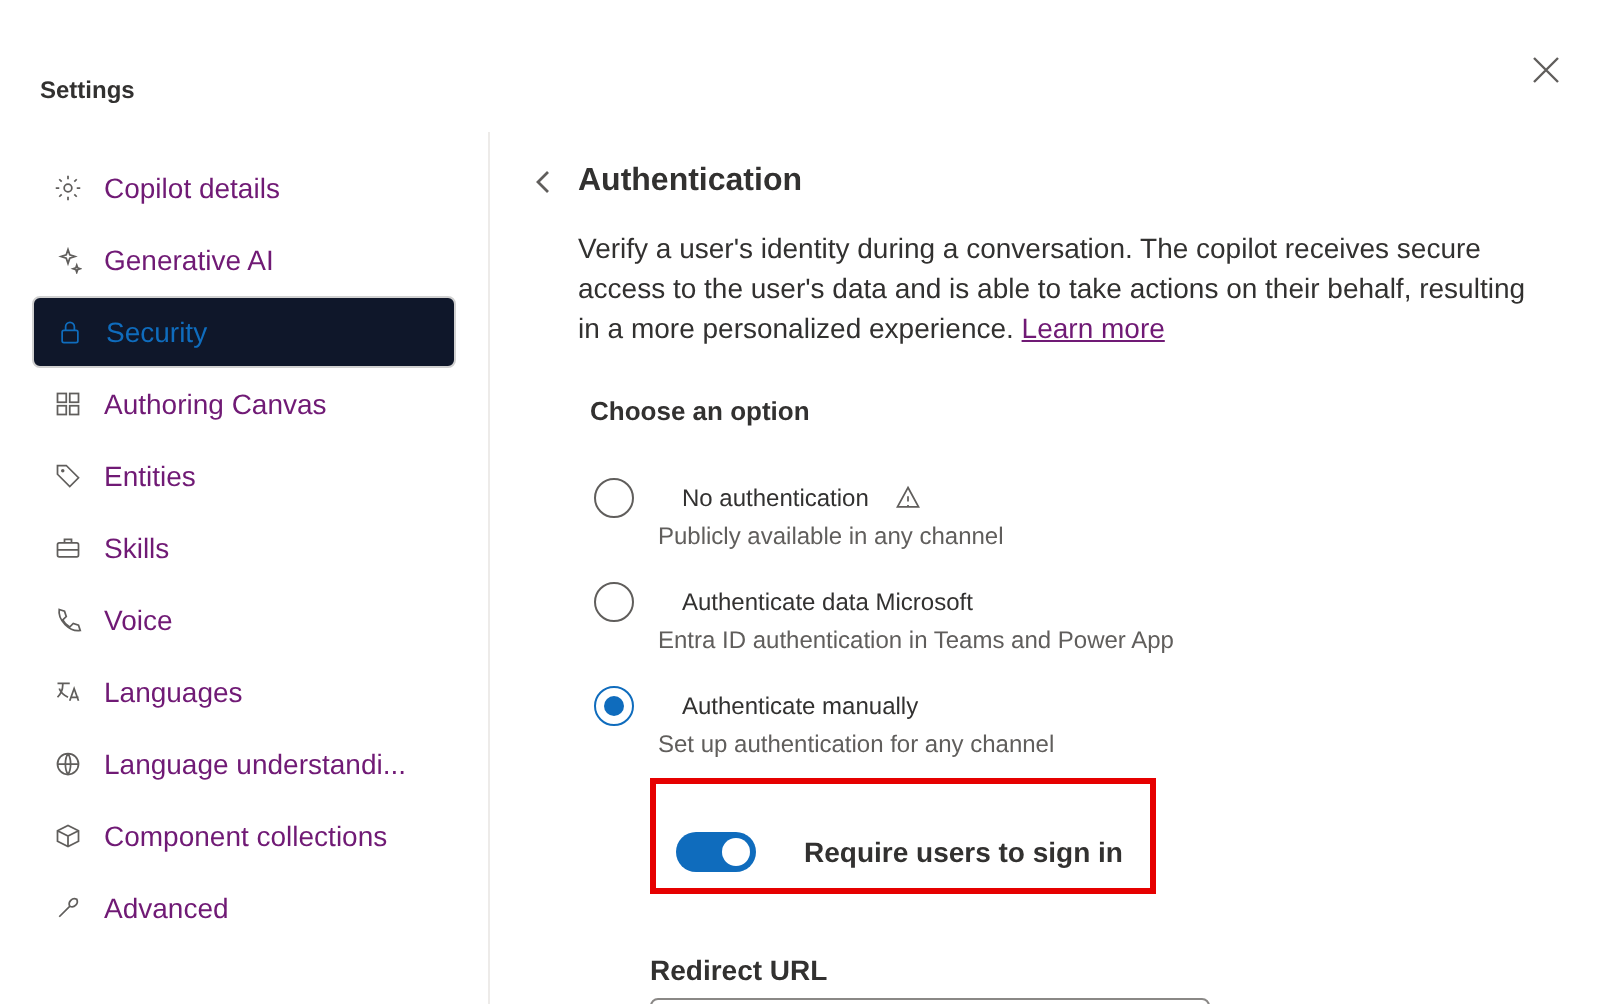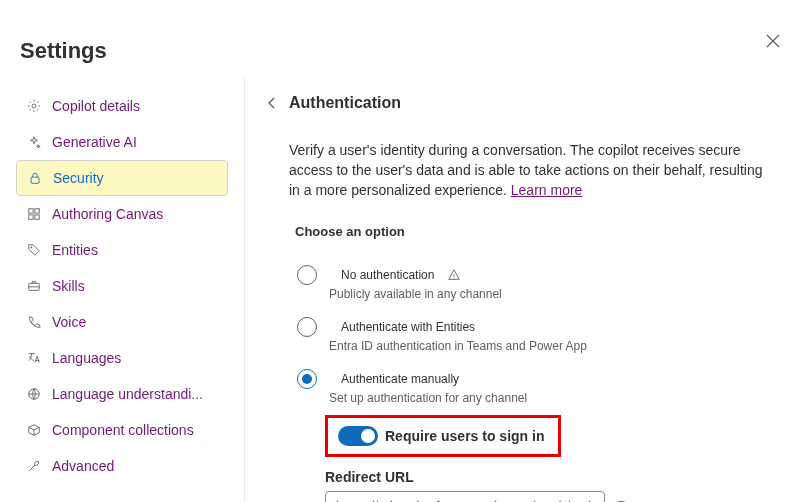--- a/index.html
+++ b/index.html
@@ -13,21 +13,21 @@
     overflow: hidden;
     position: relative;
   }
   .header {
     display: flex;
     justify-content: space-between;
     align-items: center;
     padding: 18px 20px 14px 20px;
   }
   .header h1 {
-    font-size: 22px;
+    font-size: 12px;
     font-weight: 600;
     margin-top: 20px;
   }
   .close-btn {
     width: 24px;
     height: 24px;
     display: flex;
     align-items: center;
     justify-content: center;
     cursor: pointer;
@@ -49,21 +49,21 @@
     height: 36px;
     padding: 0 10px;
     border-radius: 4px;
     cursor: pointer;
     color: #701a75;
     white-space: nowrap;
     overflow: hidden;
     text-overflow: ellipsis;
   }
   .side-item.active {
-    background: #fef9c3;
+    background: #0f172a;
     border: 1px solid #d1d1d1;
     color: #0f6cbd;
   }
   .side-item .ico {
     width: 16px;
     height: 16px;
     display: inline-flex;
     align-items: center;
     justify-content: center;
     color: #605e5c;
@@ -74,21 +74,21 @@
 
   .main {
     flex: 1;
     padding: 16px 28px 0 18px;
     overflow-y: auto;
   }
   .section-header {
     display: flex;
     align-items: center;
     gap: 8px;
-    margin-bottom: 28px;
+    margin-bottom: 14px;
   }
   .back-chevron {
     width: 18px; height: 18px;
     display: flex; align-items: center; justify-content: center;
     cursor: pointer;
     color: #605e5c;
   }
   .section-header h2 { font-size: 16px; font-weight: 600; }
   .desc { font-size: 14px; line-height: 20px; margin-bottom: 24px; color: #323130; padding-left: 26px;}
   .desc a { color: #701a75; text-decoration: underline; cursor: pointer; }
@@ -120,25 +120,25 @@
   .radio-row .rlbl { font-size: 12px; color:#323130;margin-left:12px; }
   .radio-sub {
     font-size: 12px;
     color: #605e5c;
     padding: 2px 0 14px 40px;
   }
   .warn-ico { display:inline-flex; align-items:center; justify-content:center; width:16px;height:16px;color:#605e5c; }
 
   .highlight-box {
     border: 3px solid #e60000;
-    padding: 8px 14px 8px 10px;
-    margin: 4px 0 6px 36px;
+    padding: 24px 14px 8px 10px;
+    margin: 4px 0 24px 36px;
     display: inline-flex;
     align-items: center;
-    gap: 7px;
+    gap: 24px;
   }
   .toggle {
     width: 40px; height: 20px;
     background: #0f6cbd;
     border-radius: 10px;
     position: relative;
     cursor: pointer;
     flex-shrink:0;
   }
   .toggle::after {
@@ -311,21 +311,21 @@
             <svg width="14" height="14" viewBox="0 0 16 16">
               <path d="M8 2l6 11H2z" stroke="currentColor" fill="none"></path>
               <path d="M8 7v3M8 12v.5" stroke="currentColor"></path>
             </svg>
           </span>
       </div>
       <div class="radio-sub">Publicly available in any channel</div>
 
       <div class="radio-row">
         <span class="rb"></span>
-        <span class="rlbl">Authenticate with Entities</span>
+        <span class="rlbl">Authenticate data Microsoft</span>
       </div>
       <div class="radio-sub">Entra ID authentication in Teams and Power App</div>
 
       <div class="radio-row selected">
         <span class="rb"></span>
         <span class="rlbl">Authenticate manually</span>
       </div>
       <div class="radio-sub" style="padding-bottom:6px">Set up authentication for any channel</div>
 
       <div class="highlight-box">

